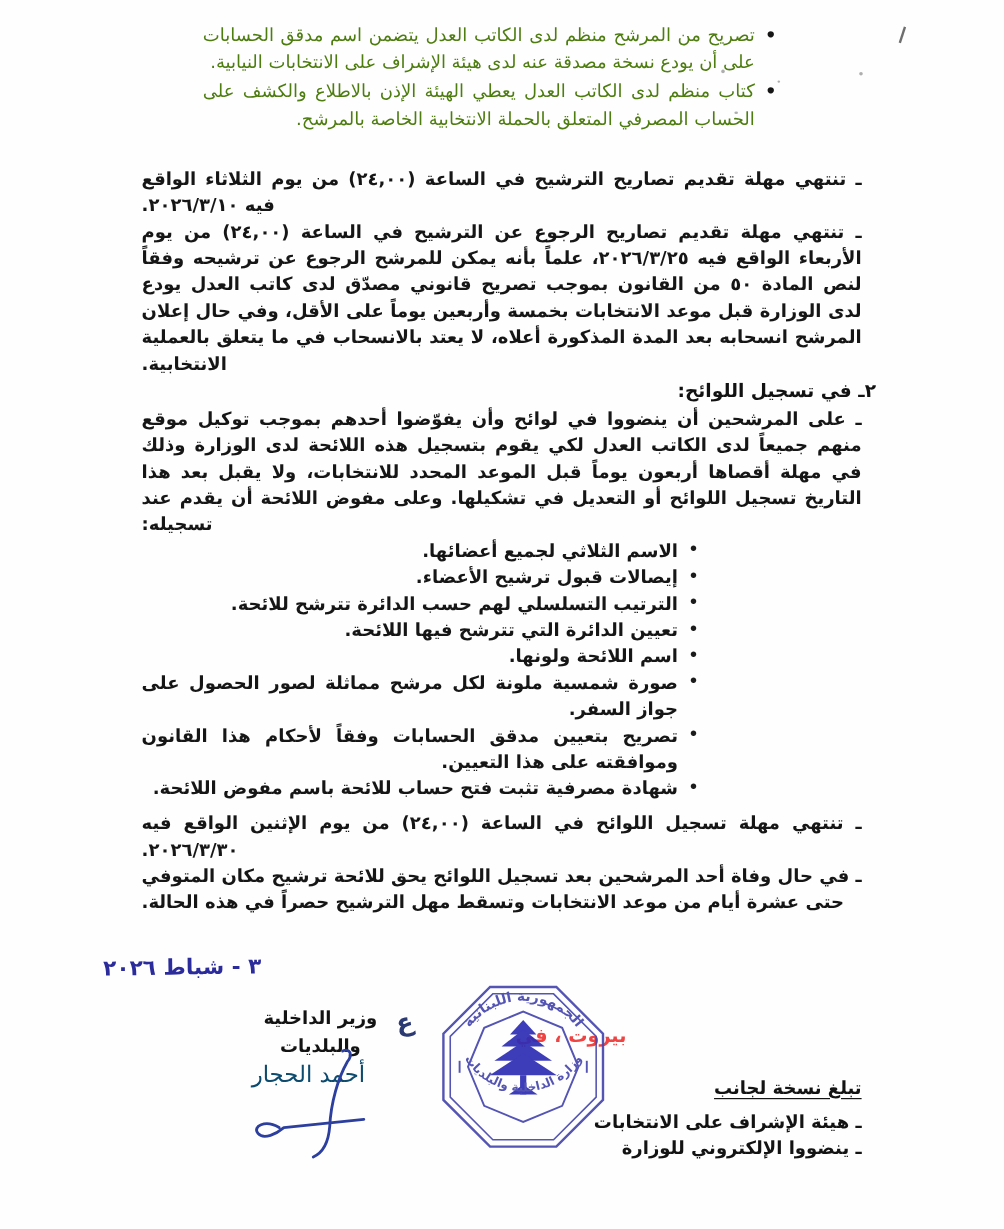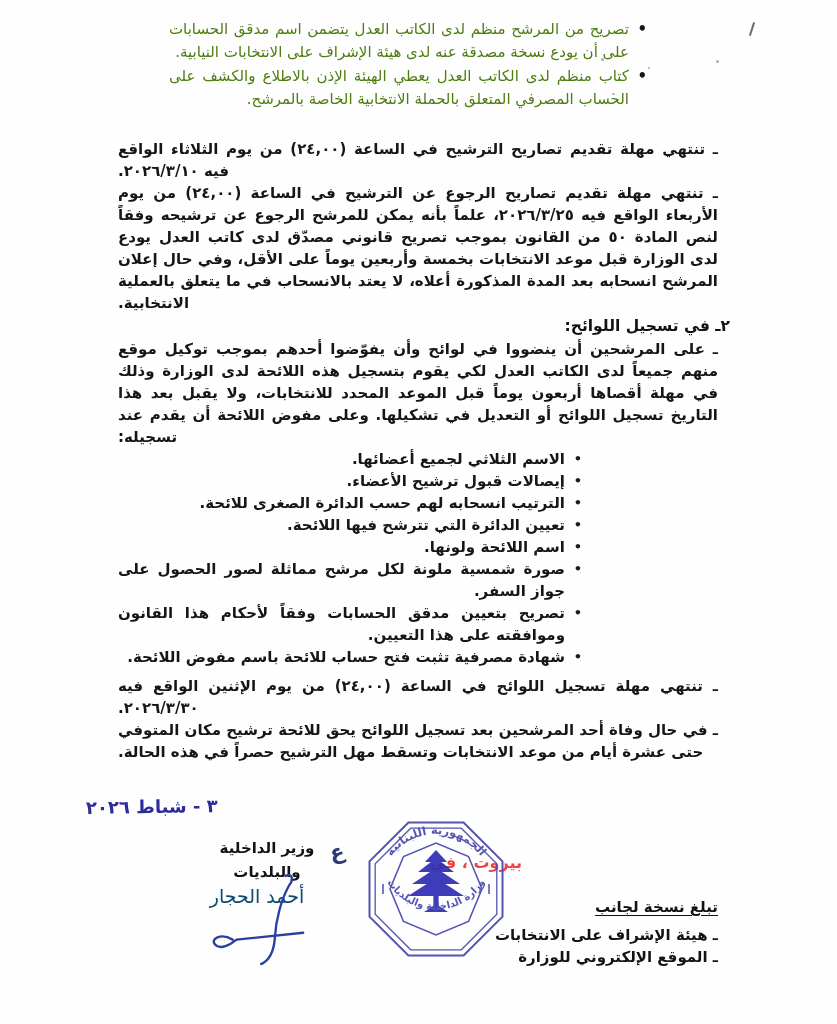--- a/index.html
+++ b/index.html
@@ -113,21 +113,21 @@
       <li class="req-item">
           <span class="req-dot">•</span>
           <span class="req-text">الاسم الثلاثي لجميع أعضائها.</span>
         </li>
       <li class="req-item">
           <span class="req-dot">•</span>
           <span class="req-text">إيصالات قبول ترشيح الأعضاء.</span>
         </li>
       <li class="req-item">
           <span class="req-dot">•</span>
-          <span class="req-text">الترتيب انسحابه لهم حسب الدائرة الصغرى للائحة.</span>
+          <span class="req-text">الترتيب التسلسلي لهم حسب الدائرة تترشح للائحة.</span>
         </li>
       <li class="req-item">
           <span class="req-dot">•</span>
           <span class="req-text">تعيين الدائرة التي تترشح فيها اللائحة.</span>
         </li>
       <li class="req-item">
           <span class="req-dot">•</span>
           <span class="req-text">اسم اللائحة ولونها.</span>
         </li>
       <li class="req-item">
@@ -191,17 +191,17 @@
     <g stroke="#2c3f9f" stroke-width="2.4" fill="none" stroke-linecap="round" stroke-linejoin="round">
       <path d="M80,4 C86,1 89,7 84,13 C76,27 70,48 69,68 C68,81 64,90 55,94"></path>
       <path d="M26,69 C14,62 3,68 8,74 C13,80 24,74 30,69 L98,62"></path>
     </g>
   </svg>
 
   <div class="cc-block">
     <span class="cc-title">تبلغ نسخة لجانب</span>
     <ul class="cc-list">
       <li class="cc-item">ـ هيئة الإشراف على الانتخابات</li>
-      <li class="cc-item">ـ الموقع الإلكتروني للوزارة</li>
+      <li class="cc-item">ـ ينضووا الإلكتروني للوزارة</li>
     </ul>
   </div>
 
 </div>
 
 </body></html>

